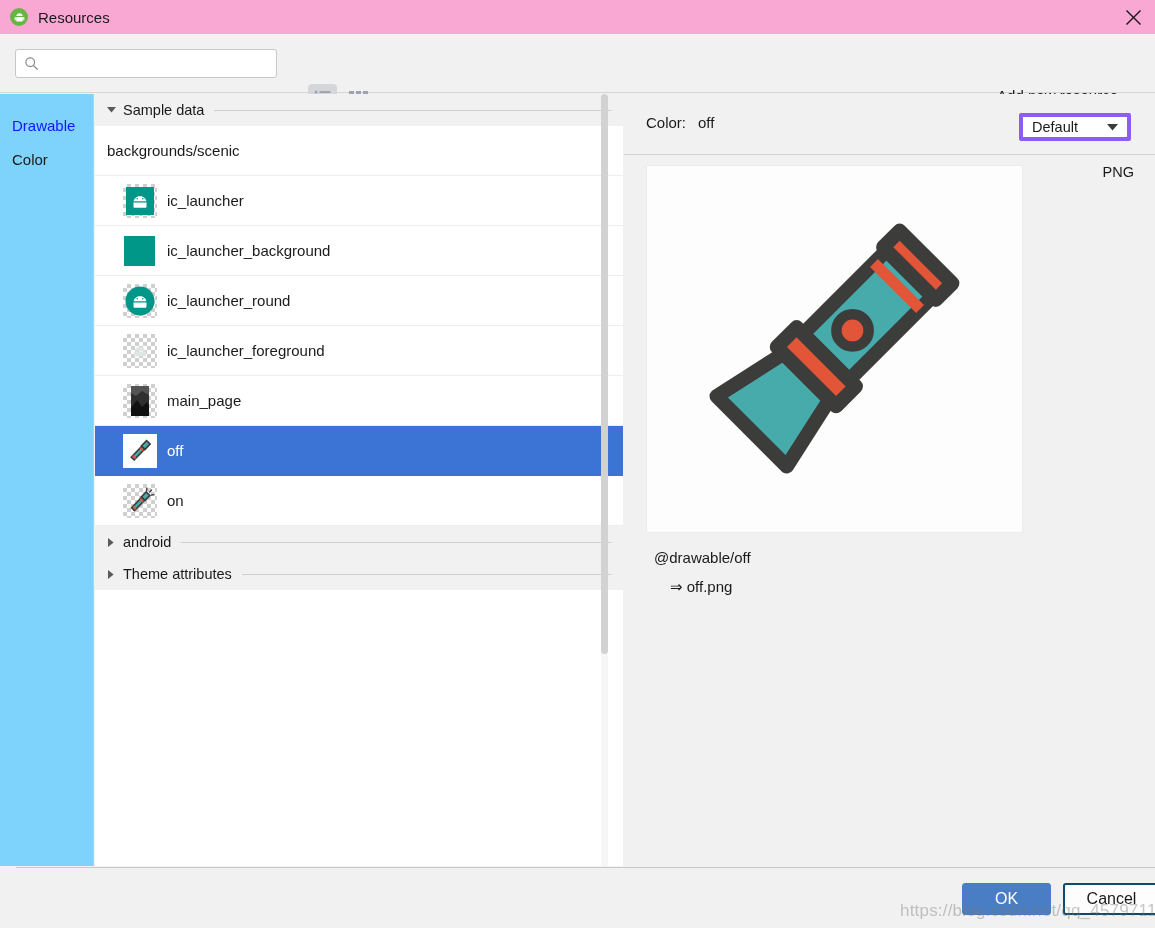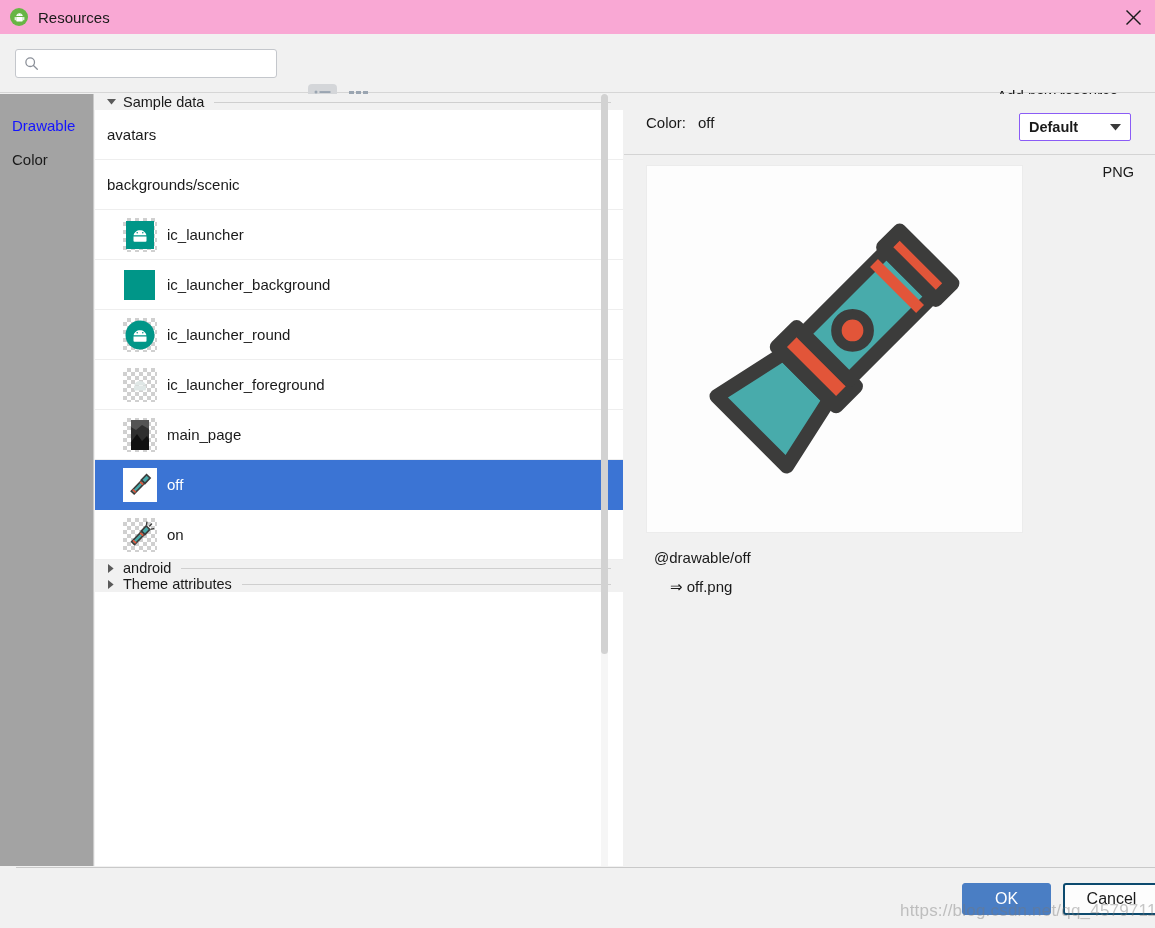--- a/index.html
+++ b/index.html
@@ -117,21 +117,21 @@
     cursor: pointer;
     font-size: 15px;
     color: #1a1a1a;
   }
 
   
   .rail {
     position: absolute;
     left: 0; top: 94px;
     width: 94px; height: 772px;
-    background: #a3a3a3;
+    background: #7dd3fc;
     border-right: 1px solid #c9c9c9;
     box-sizing: border-box;
     padding-top: 14px;
   }
   .rail-item {
     height: 34px;
     display: flex;
     align-items: center;
     padding-left: 12px;
     font-size: 15px;
@@ -143,21 +143,21 @@
   
   .list-pane {
     position: absolute;
     left: 95px; top: 94px;
     width: 528px; height: 772px;
     background: #ffffff;
     overflow: hidden;
   }
   .group-hdr {
     position: relative;
-    height: 16px;
+    height: 32px;
     background: #f1f1f1;
     display: flex;
     align-items: center;
     padding-left: 9px;
     box-sizing: border-box;
   }
   .group-hdr .tri {
     width: 14px;
     display: flex;
     align-items: center;
@@ -249,27 +249,26 @@
     font-size: 15px;
     color: #1a1a1a;
     display: flex;
     gap: 12px;
   }
   .qualifier {
     position: absolute;
     right: 24px; top: 19px;
     width: 112px; height: 28px;
     background: #ffffff;
-    border: 1px solid #8b5cf6;
+    border: 4px solid #8b5cf6;
     border-radius: 2px;
     display: flex;
     align-items: center;
     box-sizing: border-box;
     cursor: pointer;
-    font-weight: bold;
   }
   .qualifier .q-val {
     margin-left: 9px;
     font-size: 14.5px;
     color: #1a1a1a;
   }
   .qualifier .q-arrow {
     position: absolute;
     right: 9px;
     display: flex;
@@ -432,23 +431,20 @@
     <div class="group-hdr">
       <span class="tri">
         <svg width="9" height="6" viewBox="0 0 9 6" aria-hidden="true">
             <polygon points="0,0 9,0 4.5,5.6" fill="#5a5a5a"></polygon>
           </svg>
       </span>
       <span class="g-label">Sample data</span>
       <span class="g-rule"></span>
     </div>
     <div class="res-row no-icon">
-      <span class="row-label">avatars</span>
-    </div>
-    <div class="res-row no-icon">
       <span class="row-label">backgrounds/scenic</span>
     </div>
 
 
     <div class="res-row">
       <span class="row-icon checker">
         <svg width="34" height="34" viewBox="0 0 34 34" aria-hidden="true">
           <rect x="3" y="3" width="28" height="28" fill="#009688"></rect>
           <path fill="#ffffff" d="M10.5 18.5h13v4.2a1 1 0 0 1-1 1h-11a1 1 0 0 1-1-1z"></path>
           <path fill="#ffffff" d="M17 12.3c-3.2 0-5.9 2.1-6.4 5h12.8c-.5-2.9-3.2-5-6.4-5z"></path>

